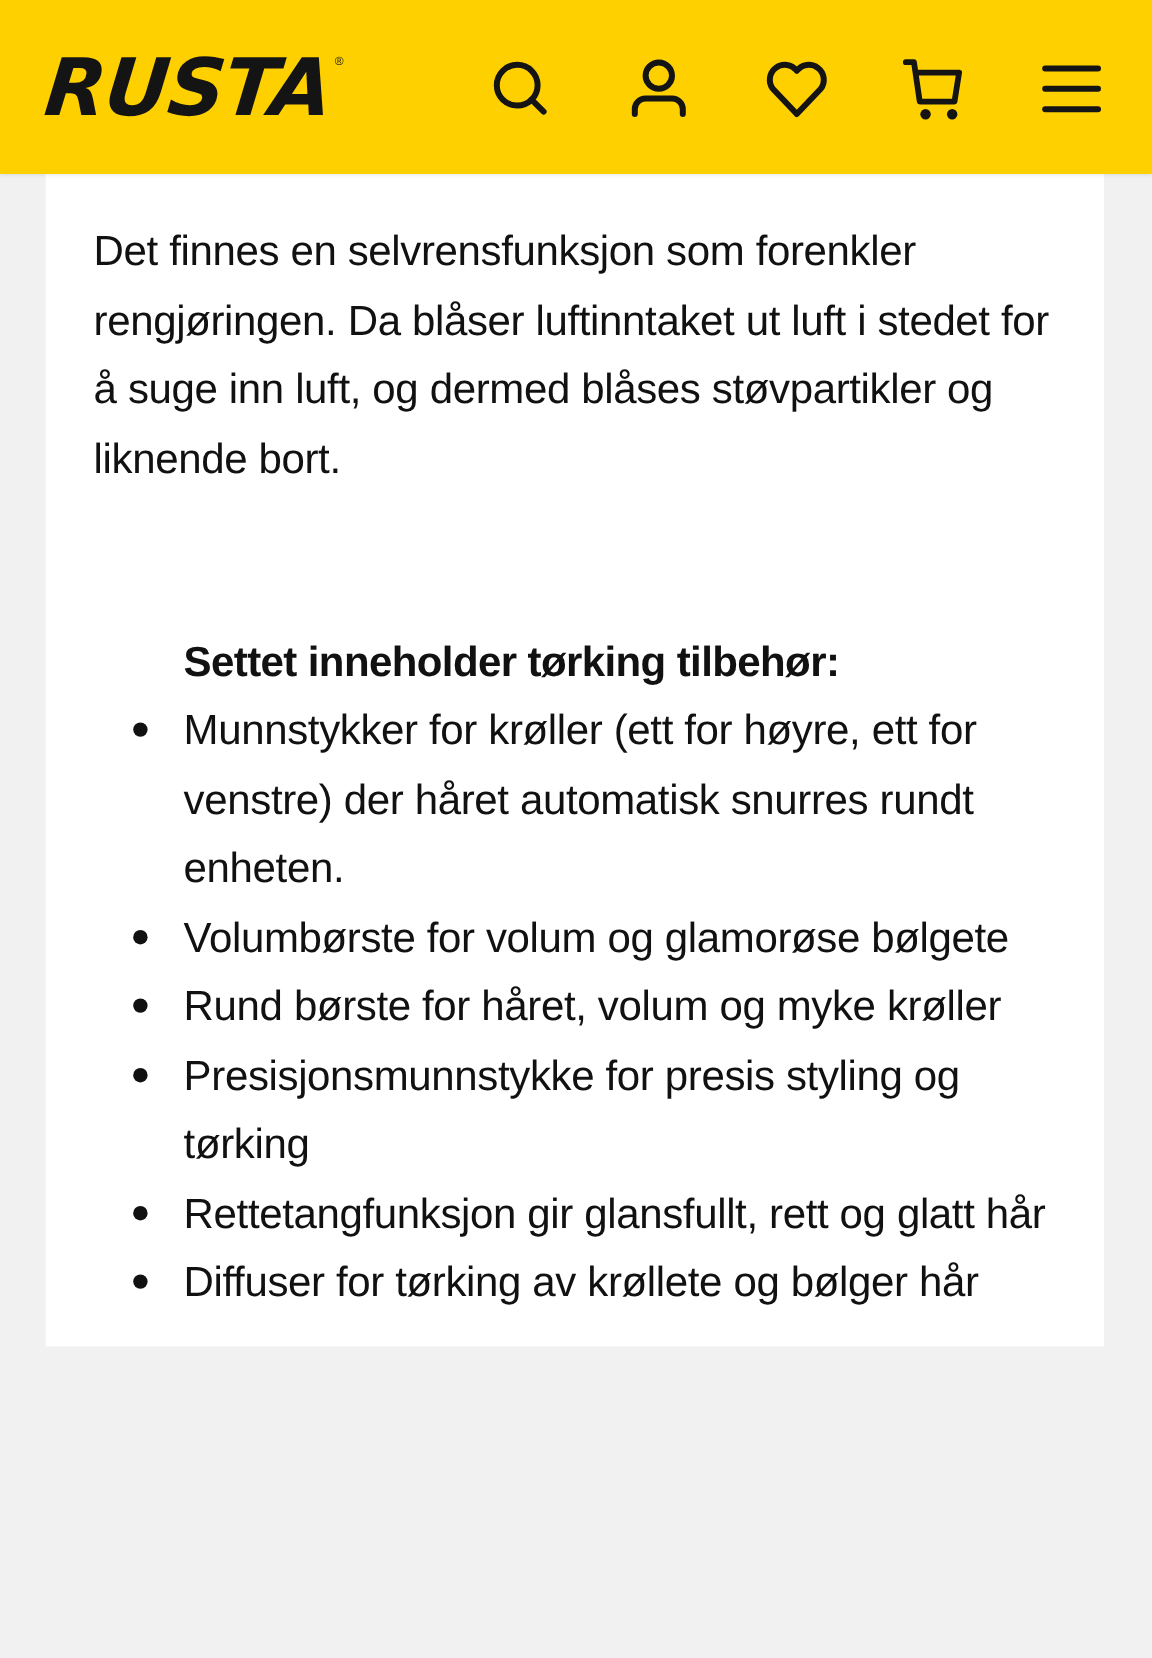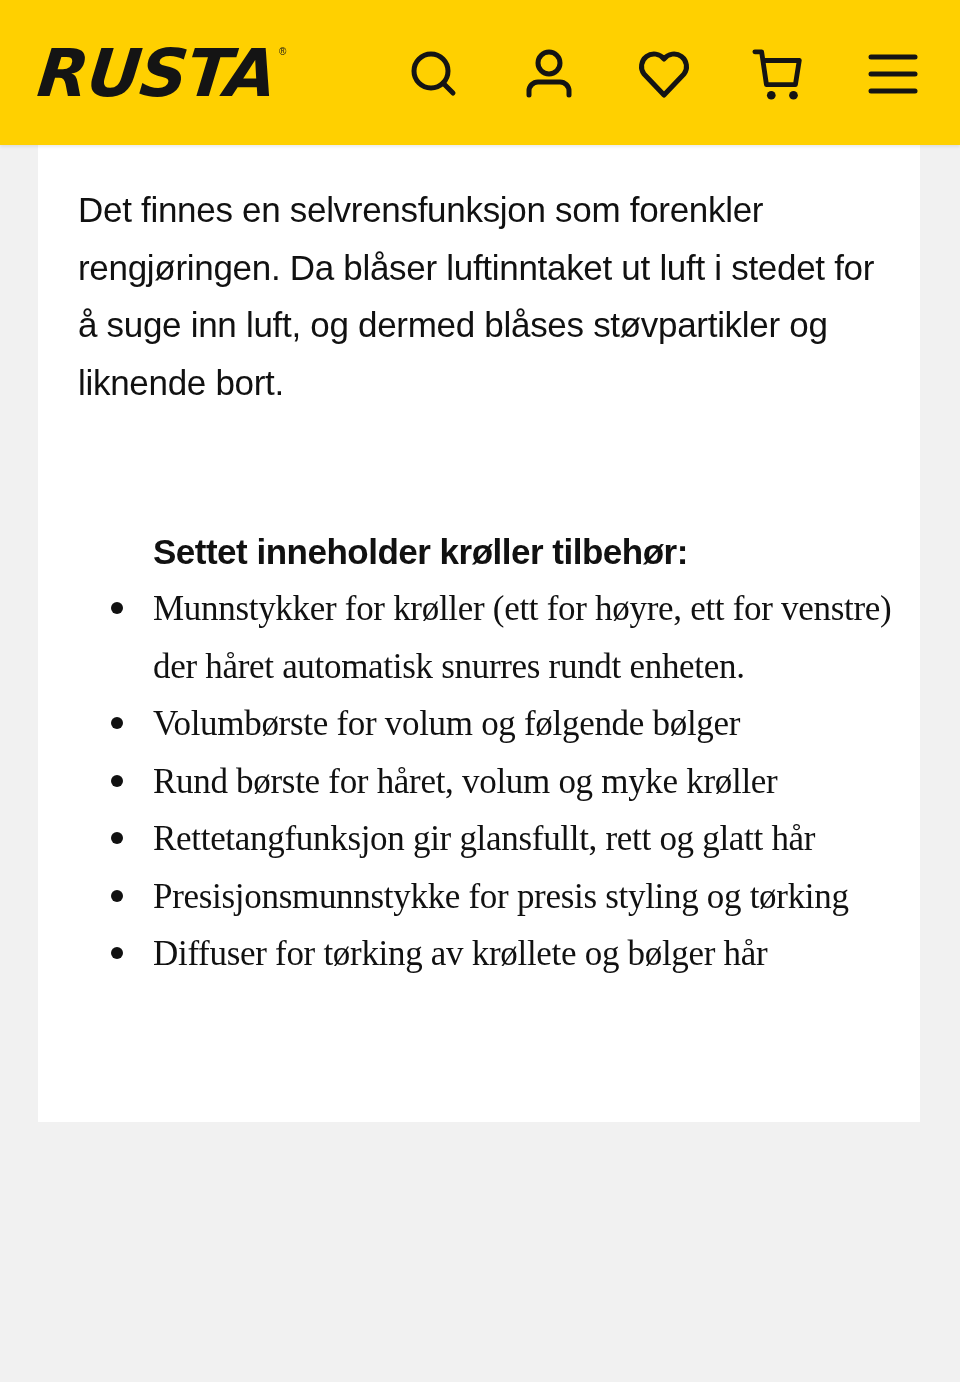--- a/index.html
+++ b/index.html
@@ -48,21 +48,21 @@
     .list-title {
       position: absolute; left: 115px; top: 378px;
       font-size: 35px; line-height: 57.5px; font-weight: bold; margin: 0;
       letter-spacing: -0.5px;
     }
     .list {
       position: absolute; left: 115px; top: 435px; width: 740px;
       margin: 0; padding: 0; list-style: none;
       font-size: 35px; line-height: 57.5px; letter-spacing: -0.3px;
     }
-    .list li { position: relative; font-family: Liberation Serif, serif; }
+    .list li { position: relative; }
     .bullet {
       position: absolute; left: -42px; top: 22px;
       width: 12px; height: 12px; border-radius: 50%; background: #111;
     }
   </style>
 </head>
 <body>
 
 <div class="header">
   <div class="logo">
@@ -102,22 +102,22 @@
     <svg width="54" height="54" viewBox="0 0 54 54">
       <line x1="4" y1="10" x2="48" y2="10" stroke="#141414" stroke-width="5" stroke-linecap="round"></line>
       <line x1="4" y1="27" x2="48" y2="27" stroke="#141414" stroke-width="5" stroke-linecap="round"></line>
       <line x1="4" y1="44" x2="48" y2="44" stroke="#141414" stroke-width="5" stroke-linecap="round"></line>
     </svg>
   </div>
 </div>
 
 <div class="content">
   <p class="para">Det finnes en selvrensfunksjon som forenkler rengjøringen. Da blåser luftinntaket ut luft i stedet for å suge inn luft, og dermed blåses støvpartikler og liknende bort.</p>
-  <p class="list-title">Settet inneholder krøller tilbehør:</p>
+  <p class="list-title">Settet inneholder tørking tilbehør:</p>
   <ul class="list">
     <li><span class="bullet"></span><span>Munnstykker for krøller (ett for høyre, ett for venstre) der håret automatisk snurres rundt enheten.</span></li>
-    <li><span class="bullet"></span><span>Volumbørste for volum og følgende bølger</span></li>
+    <li><span class="bullet"></span><span>Volumbørste for volum og glamorøse bølgete</span></li>
     <li><span class="bullet"></span><span>Rund børste for håret, volum og myke krøller</span></li>
+    <li><span class="bullet"></span><span>Presisjonsmunnstykke for presis styling og tørking</span></li>
     <li><span class="bullet"></span><span>Rettetangfunksjon gir glansfullt, rett og glatt hår</span></li>
-    <li><span class="bullet"></span><span>Presisjonsmunnstykke for presis styling og tørking</span></li>
     <li><span class="bullet"></span><span>Diffuser for tørking av krøllete og bølger hår</span></li>
   </ul>
 </div>
 
 </body></html>

